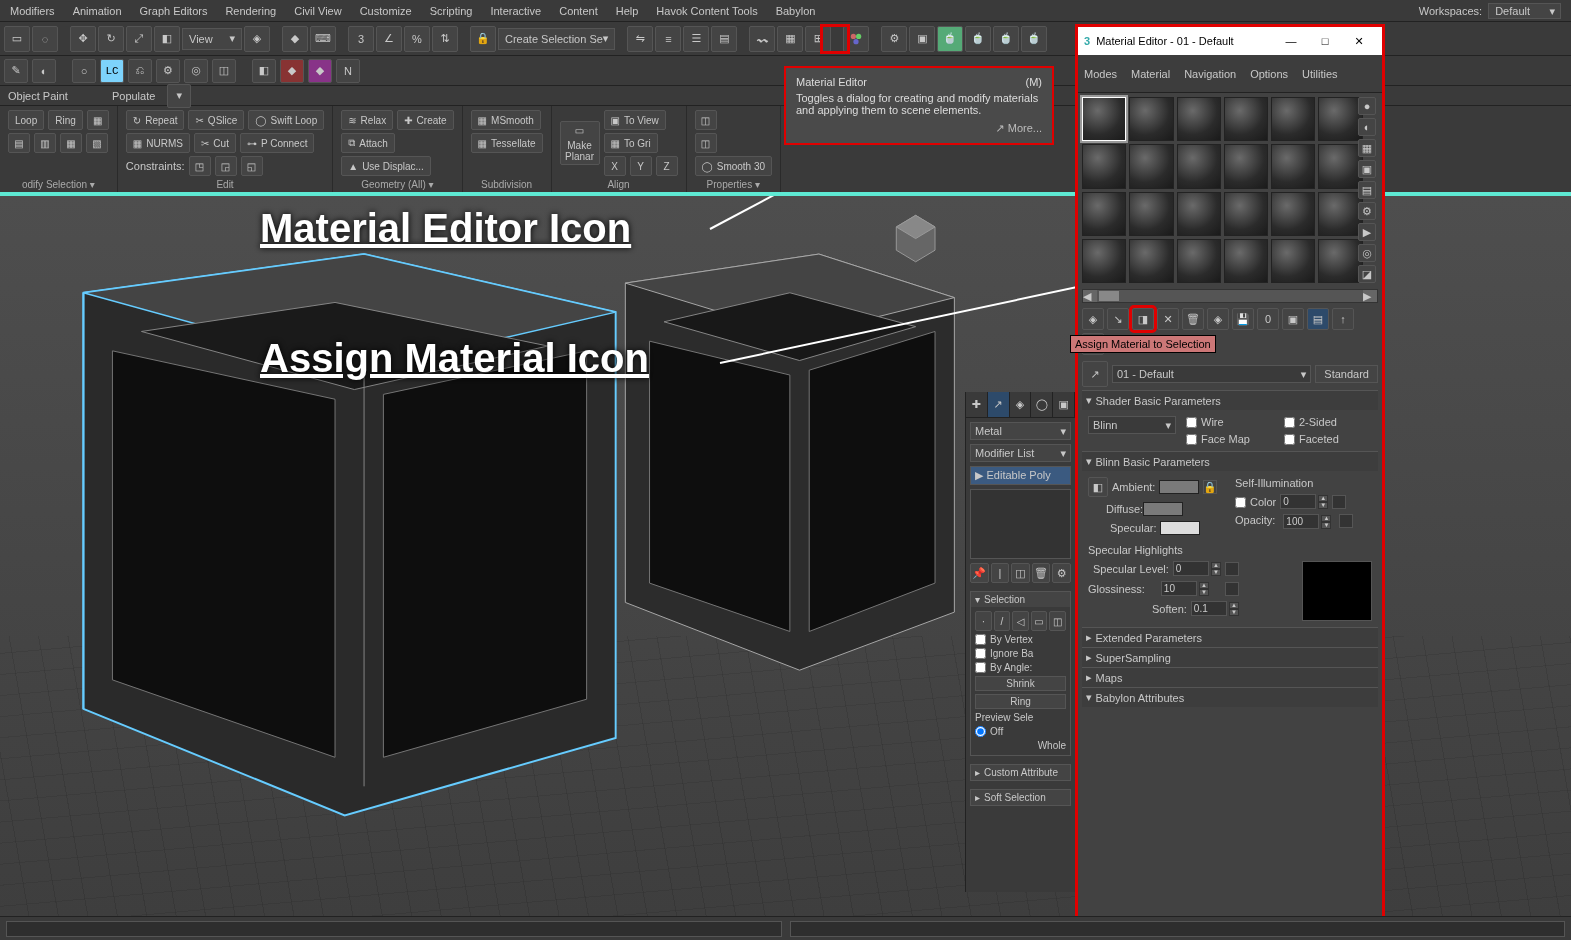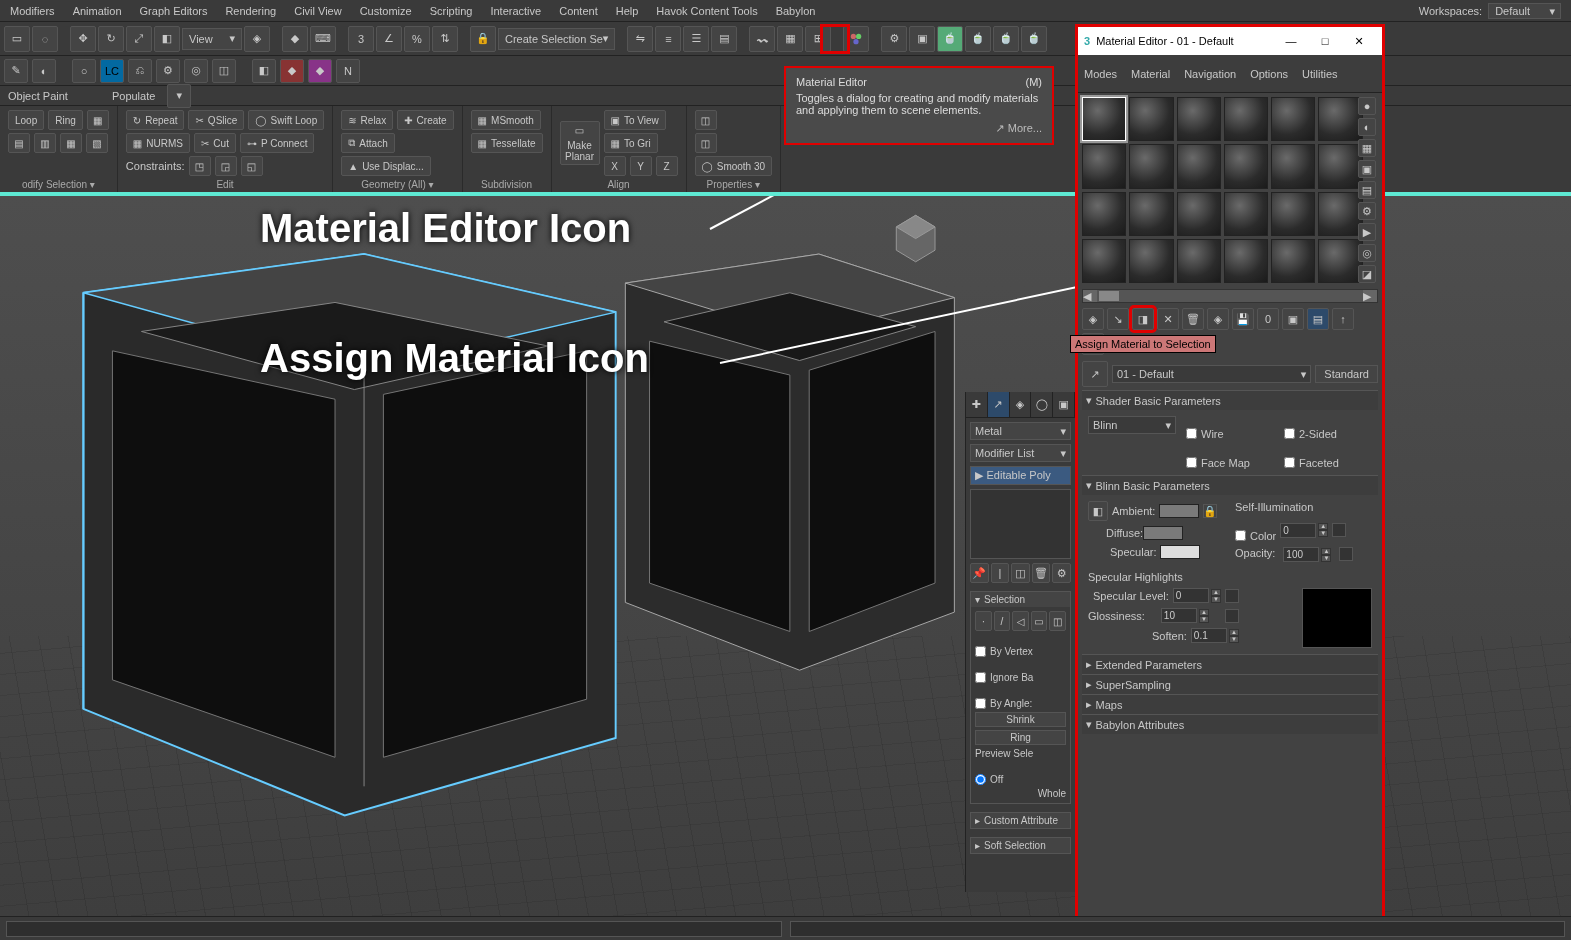--- a/index.html
+++ b/index.html
@@ -48,26 +48,26 @@
 .cmdpanel { position:absolute; right:0; top:196px; width:120px; bottom:24px; background:#3a3a3a; border-left:1px solid #222; }
 .cmdpanel .tabs { display:flex; height:26px; border-bottom:1px solid #222;}
 .cmdpanel .tabs .tab { flex:1; display:flex; align-items:center; justify-content:center; border-right:1px solid #222; cursor:pointer;}
 .cmdpanel .panelbody { padding:4px; display:flex; flex-direction:column; gap:4px;}
 .cpdrop { background:#444; border:1px solid #555; padding:2px 4px; position:relative;}
 .cpdrop::after{content:"▾"; position:absolute; right:4px;}
 .stackitem { background:#3b5a80; border:1px solid #555; padding:2px 4px; }
 .rollout { border:1px solid #555; margin-top:4px;}
 .rollout .rhead { background:#444; padding:2px 4px; display:flex; align-items:center; gap:4px; cursor:pointer; font-size:10px;}
 .rollout .rbody { padding:4px; display:flex; flex-direction:column; gap:3px; font-size:10px;}
-.chk { display:flex; align-items:flex-start; gap:4px;margin-top:12px; }
+.chk { display:flex; align-items:flex-end; gap:4px; }
 .chk input{ width:11px; height:11px; }
 .smbtn { background:#444; border:1px solid #555; padding:1px 4px; text-align:center; }
 
 
-.annot { position:absolute; color:#fff; font-size:40px; font-weight:700; text-shadow:0 0 6px #000; pointer-events:none; }
+.annot { position:absolute; color:#fff; font-size:40px; font-weight:700; text-shadow:0 0 6px #000; pointer-events:none;text-decoration:underline; }
 .line { position:absolute; background:#fff; height:2px; transform-origin:left center; pointer-events:none;}
 
 
 .tipbox { position:absolute; background:#4a4a4a; border:2px solid #e00000; padding:8px 10px; width:270px; color:#ddd; font-size:11px; }
 .tipbox .tiptitle{ display:flex; justify-content:space-between; margin-bottom:4px; }
 .tipbox .more { text-align:right; color:#bbb; margin-top:6px; }
 
 
 .redbox { position:absolute; border:3px solid #e00000; pointer-events:none; }
 
@@ -183,21 +183,21 @@
   <div class="tbbtn">🍵</div>
   <div class="tbbtn">🍵</div>
   <div class="tbbtn">🍵</div>
 </div>
 
 <div class="toolbar2">
   <div class="tbbtn">✎</div>
   <div class="tbbtn">◐</div>
   <div class="vgap"></div>
   <div class="tbbtn">○</div>
-  <div class="tbbtn" style="background:#0369a1;color:#000;">LC</div>
+  <div class="tbbtn" style="background:#7dd3fc;color:#000;font-family:Liberation Mono, monospace;">LC</div>
   <div class="tbbtn">⎌</div>
   <div class="tbbtn">⚙</div>
   <div class="tbbtn">◎</div>
   <div class="tbbtn">◫</div>
   <div class="vgap"></div>
   <div class="tbbtn">◧</div>
   <div class="tbbtn" style="background:#833;">◆</div>
   <div class="tbbtn" style="background:#838;">◆</div>
   <div class="tbbtn">N</div>
 </div>

